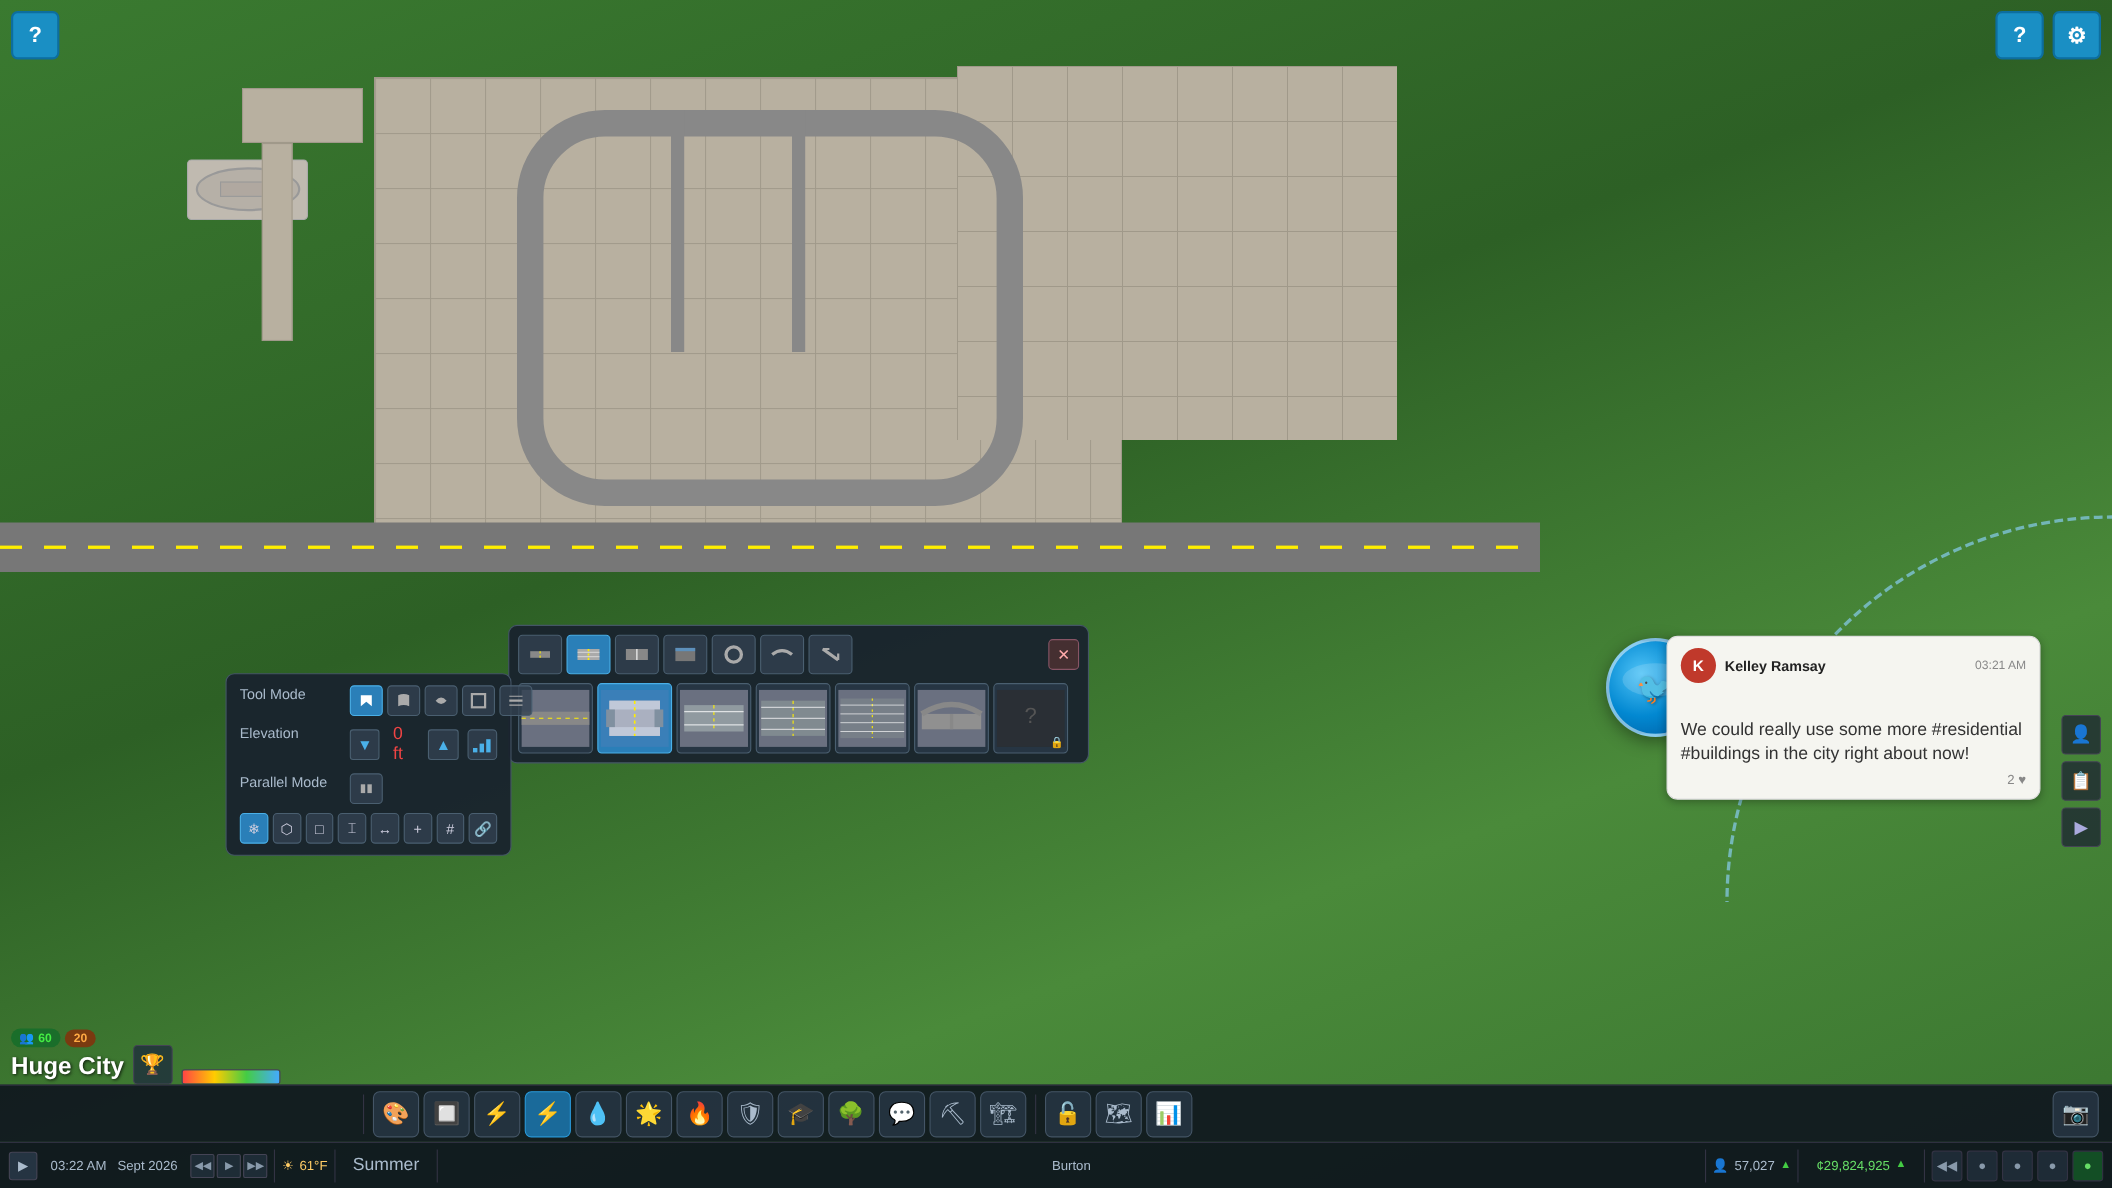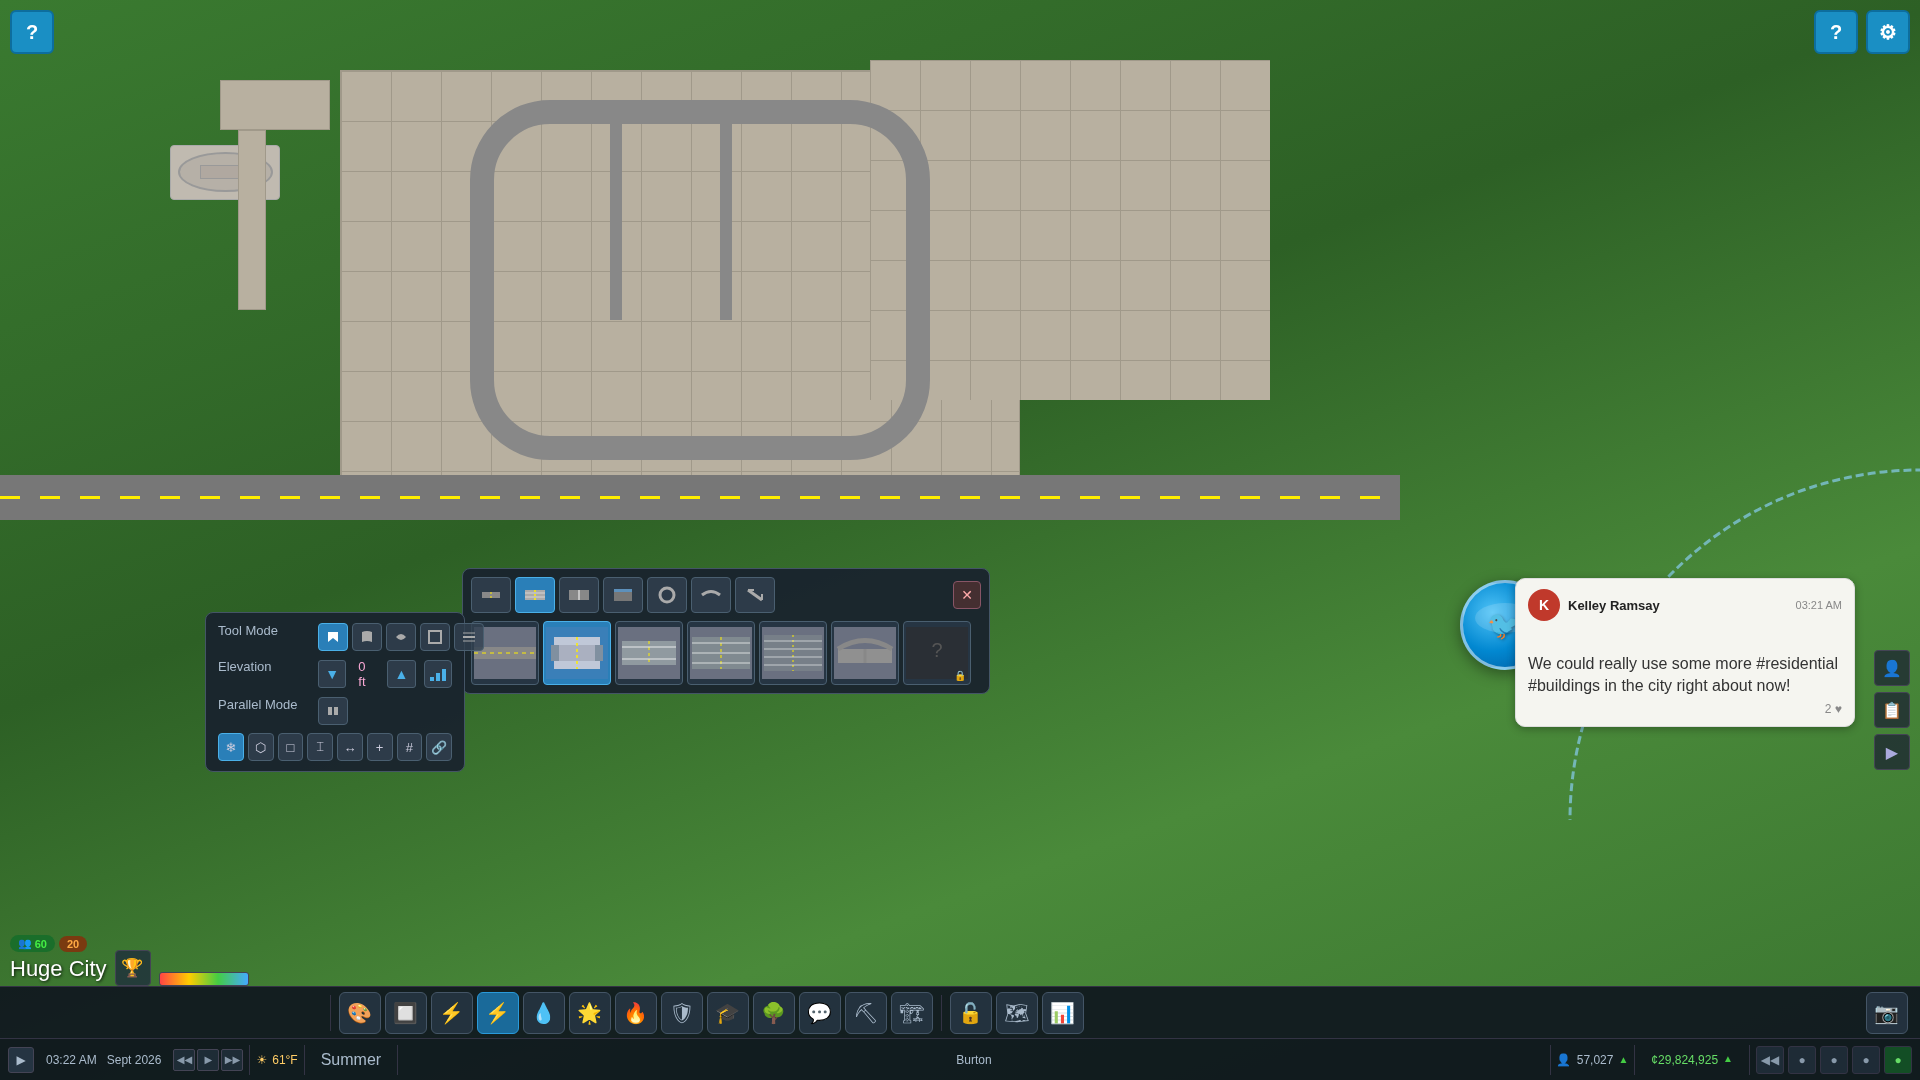--- a/index.html
+++ b/index.html
@@ -286,22 +286,22 @@
       cursor: pointer;
       color: #ccd;
       font-size: 12px;
     }
     .tool-btn.active {
       background: #2a7fb8;
       border-color: #4ab0e8;
       color: white;
     }
     .elevation-value {
-      color: #f9a8d4;
-      font-size: 13px;
+      color: #ef4444;
+      font-size: 16px;
       padding: 0 8px;
     }
     .elevation-bar-btn {
       width: 30px;
       height: 28px;
       background: rgba(50,65,80,0.8);
       border: 1px solid #4a5f70;
       border-radius: 3px;
       display: flex;
       align-items: center;
@@ -511,21 +511,21 @@
       background: #7a3a10;
       border-radius: 10px;
       padding: 2px 8px;
       color: #ffaa44;
       font-size: 11px;
       font-weight: bold;
     }
     .city-name-text {
       color: white;
       font-size: 22px;
-      font-weight: normal;
+      font-weight: bold;
       text-shadow: 1px 1px 3px rgba(0,0,0,0.8);
       padding: 4px 0;
     }
     .city-icon-btn {
       width: 36px;
       height: 36px;
       background: rgba(30,45,60,0.8);
       border: 1px solid #445;
       border-radius: 4px;
       display: flex;

